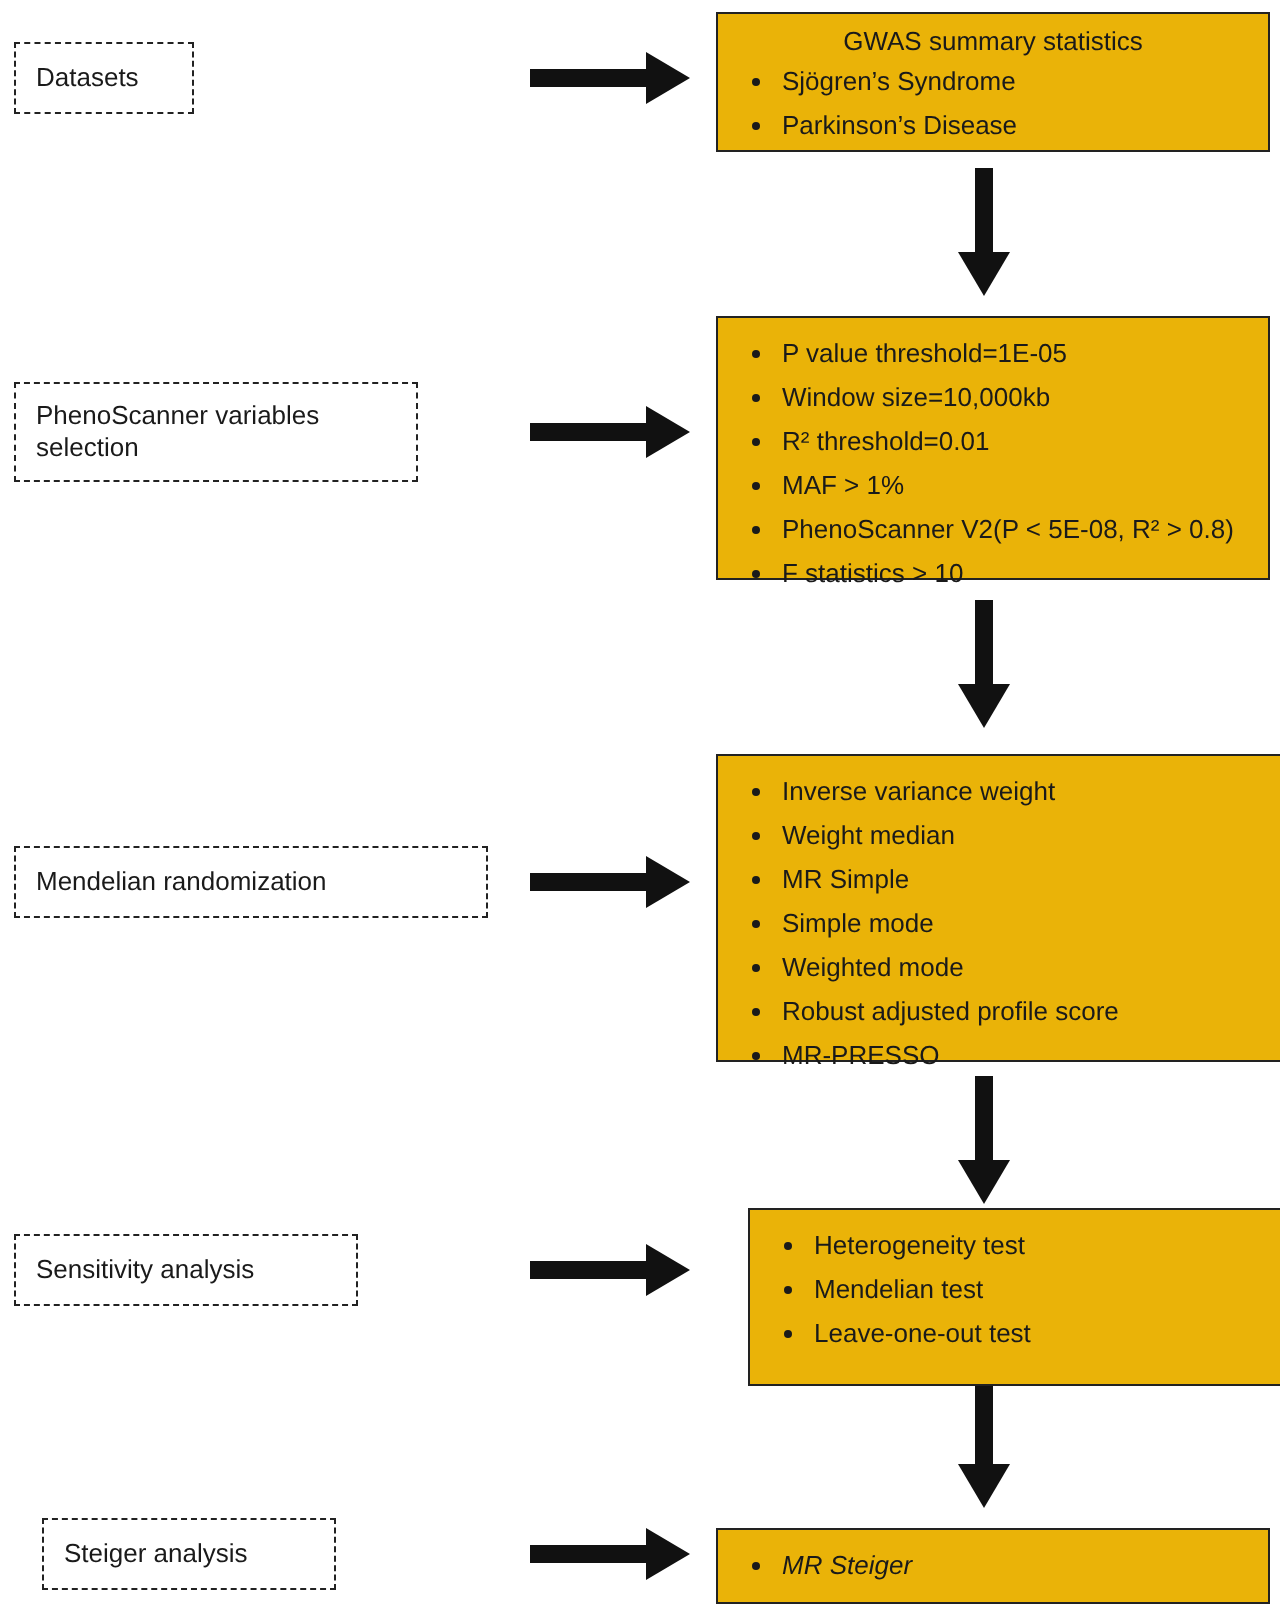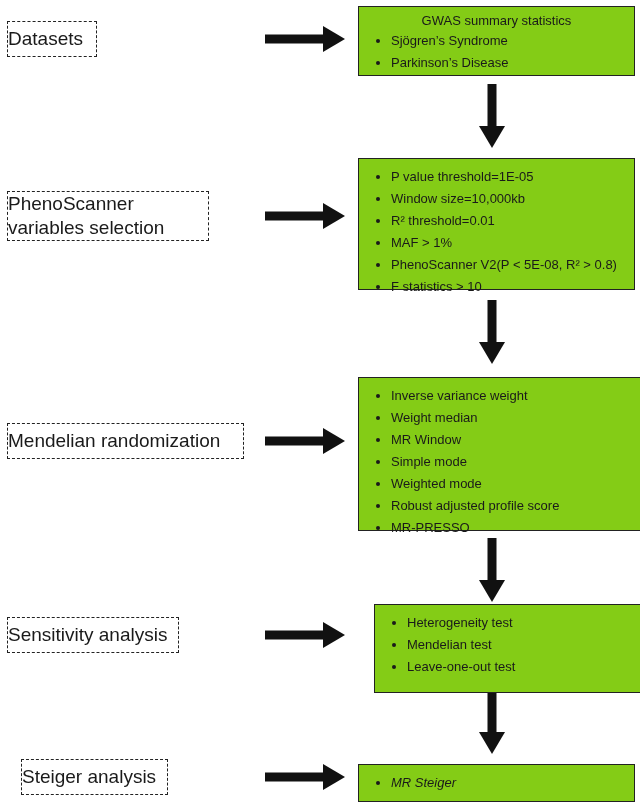--- a/index.html
+++ b/index.html
@@ -11,31 +11,31 @@
     background: #ffffff;
     overflow: hidden;
   }
   
   .stage {
     position: absolute;
     box-sizing: border-box;
     border: 1.6px dashed #222;
     display: flex;
     align-items: center;
-    padding: 4px 0;
-    font-size: 19px;
+    padding: 4px 10px;
+    font-size: 13px;
     line-height: 1.25;
     background: #fff;
   }
   
   .obox {
     position: absolute;
     box-sizing: border-box;
     border: 1.5px solid #222;
-    background: #84cc16;
+    background: #eab308;
     font-size: 13px;
     padding: 5px 8px;
   }
   .obox .title {
     text-align: center;
     margin: 1px 0 1px 0;
   }
   .obox ul {
     margin: 2px 0;
     padding-left: 24px;
@@ -155,21 +155,21 @@
       <li>MAF &gt; 1%</li>
       <li>PhenoScanner V2(P &lt; 5E-08, R² &gt; 0.8)</li>
       <li>F statistics &gt; 10</li>
     </ul>
   </div>
 
   <div class="obox" style="left:358px; top:377px; width:284px; height:154px;">
     <ul>
       <li>Inverse variance weight</li>
       <li>Weight median</li>
-      <li>MR Window</li>
+      <li>MR Simple</li>
       <li>Simple mode</li>
       <li>Weighted mode</li>
       <li>Robust adjusted profile score</li>
       <li>MR-PRESSO</li>
     </ul>
   </div>
 
   <div class="obox" style="left:374px; top:604px; width:277px; height:89px;">
     <ul>
       <li>Heterogeneity test</li>

